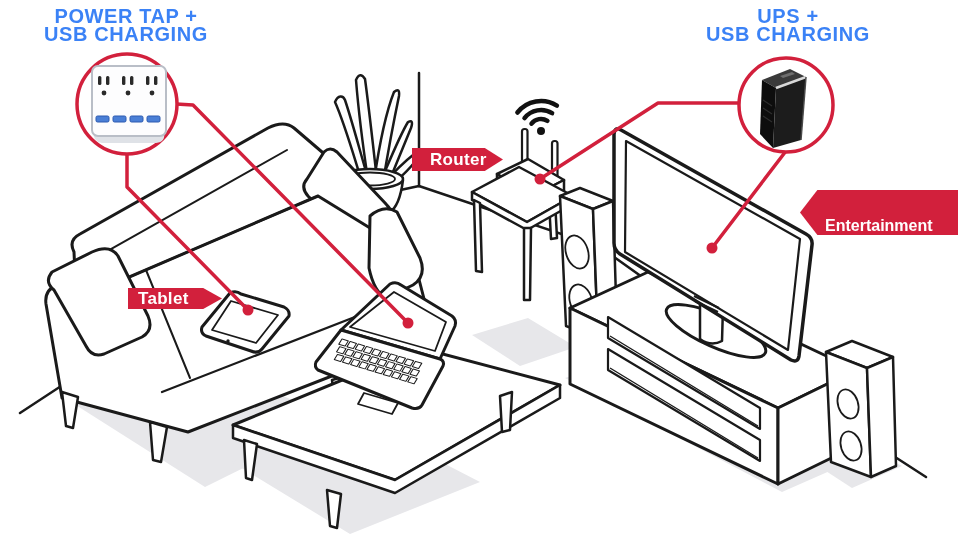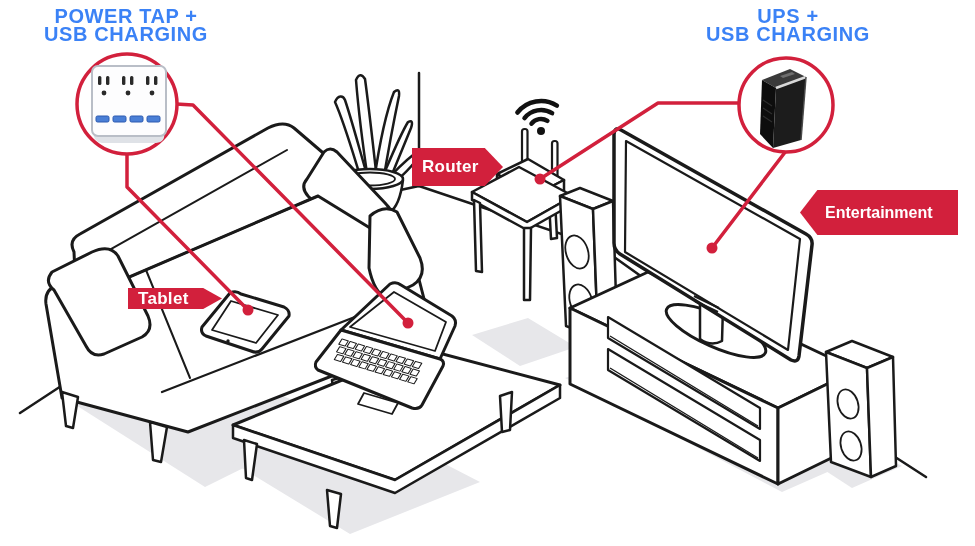--- a/index.html
+++ b/index.html
@@ -8,21 +8,21 @@
   #scene{position:absolute;left:0;top:0;}
   .heading{position:absolute;text-align:center;color:#3b82f6;font-weight:bold;
            font-size:20px;line-height:18px;letter-spacing:0.6px;}
   .heading span{display:block;}
   .tag{position:absolute;background:#d2203c;color:#fff;font-weight:bold;font-size:17px;
        letter-spacing:0.3px;display:flex;align-items:center;
        filter:drop-shadow(2px 0 0 #fff) drop-shadow(-2px 0 0 #fff) drop-shadow(0 2px 0 #fff) drop-shadow(0 -2px 0 #fff);}
   .tag-right{clip-path:polygon(0 0,80% 0,100% 50%,80% 100%,0 100%);}
   .tag-left{clip-path:polygon(14% 0,100% 0,100% 100%,14% 100%,0 50%);}
   .tag-ec{position:absolute;background:#d2203c;color:#fff;font-weight:bold;font-size:16px;
-          line-height:19px;display:flex;flex-direction:column;justify-content:center;
+          line-height:19px;display:flex;flex-direction:column;justify-content:flex-end;
           clip-path:polygon(11% 0,100% 0,100% 100%,11% 100%,0 50%);
           filter:drop-shadow(2px 0 0 #fff) drop-shadow(-2px 0 0 #fff) drop-shadow(0 2px 0 #fff) drop-shadow(0 -2px 0 #fff);}
 </style>
 </head>
 <body>
 
 <div id="stage">
 
 <svg id="scene" width="975" height="546" viewBox="0 0 975 546">
 
@@ -250,21 +250,21 @@
 
 <div class="heading" style="left:20px;top:7px;width:212px;">
   <span>POWER TAP +</span>
   <span>USB CHARGING</span>
 </div>
 <div class="heading" style="left:682px;top:7px;width:212px;">
   <span>UPS +</span>
   <span>USB CHARGING</span>
 </div>
 
-<div class="tag tag-right" style="left:412px;top:148px;width:91px;height:38px;padding-left:10px;box-sizing:border-box;">
+<div class="tag tag-right" style="left:412px;top:148px;width:91px;height:23px;padding-left:18px;box-sizing:border-box;">
   <span>Router</span>
 </div>
 
 <div class="tag tag-right" style="left:128px;top:288px;width:94px;height:21px;padding-left:10px;box-sizing:border-box;">
   <span>Tablet</span>
 </div>
 
 
 <div class="tag-ec" style="left:800px;top:190px;width:158px;height:45px;padding-left:25px;box-sizing:border-box;">
   <span>Entertainment</span>

